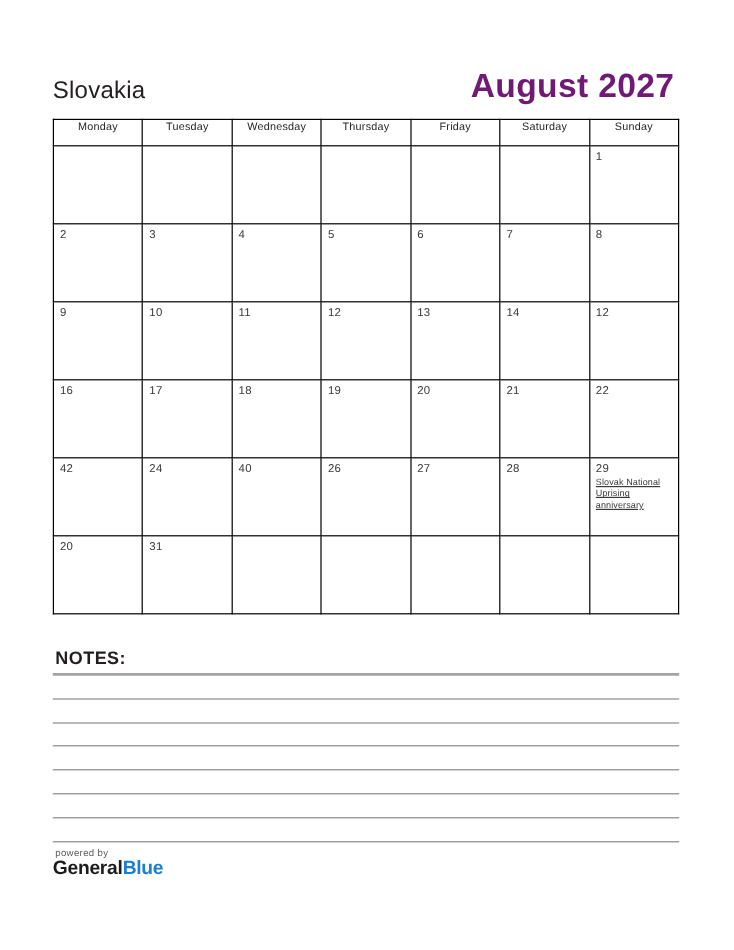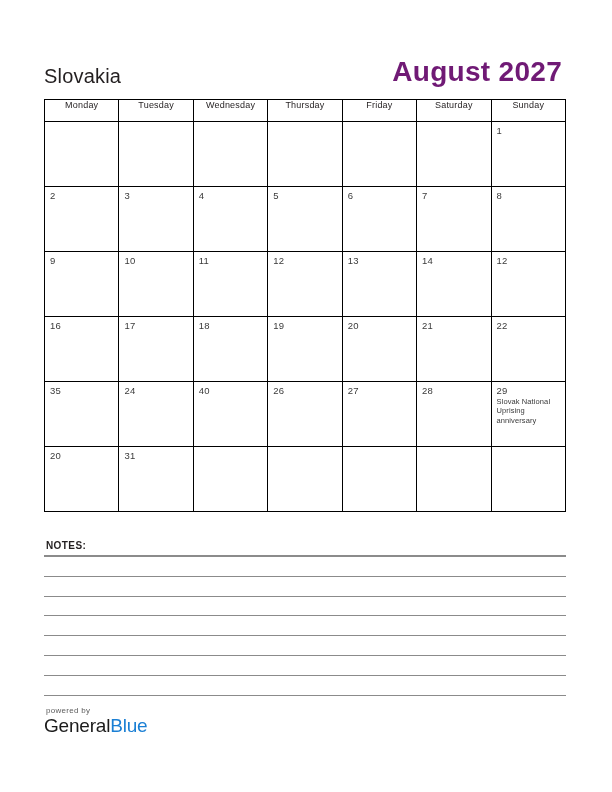--- a/index.html
+++ b/index.html
@@ -88,31 +88,32 @@
     line-height: 11px;
     letter-spacing: 0.2px;
   }
   .holiday {
     font-size: 7.5px;
     line-height: 9.4px;
     color: #3a3a3a;
     margin-top: 1px;
     letter-spacing: 0.1px;
     word-wrap: break-word;
+    text-decoration: underline;
   }
 
   
   .notes {
     position: absolute;
     left: 44px;
     top: 540px;
     width: 522px;
   }
   .notes-label {
-    font-size: 10px;
+    font-size: 15px;
     font-weight: 700;
     letter-spacing: 0.4px;
     color: #231f20;
     margin-bottom: 4px;
     padding-left: 2px;
   }
   .note-line {
     height: 18.8px;
     border-bottom: 1px solid #8b8b8b;
   }
@@ -129,23 +130,24 @@
     width: 300px;
   }
   .powered {
     font-size: 8px;
     color: #5c5c5c;
     letter-spacing: 0.3px;
     margin-bottom: 1px;
     padding-left: 2px;
   }
   .brand {
-    font-size: 19px;
+    font-size: 16px;
     letter-spacing: -0.2px;
     line-height: 1.05;
+    font-weight: bold;
   }
   .brand .b1 { color: #1b1b1b; }
   .brand .b2 { color: #1a7fd4; }
 </style>
 </head>
 <body>
 
 <div class="page">
 
   <div class="header">
@@ -310,21 +312,21 @@
           </td>
           <td>
             <div class="daycell">
               <div class="daynum">22</div>
             </div>
           </td>
         </tr>
         <tr>
           <td>
             <div class="daycell">
-              <div class="daynum">35</div>
+              <div class="daynum">42</div>
             </div>
           </td>
           <td>
             <div class="daycell">
               <div class="daynum">24</div>
             </div>
           </td>
           <td>
             <div class="daycell">
               <div class="daynum">40</div>

